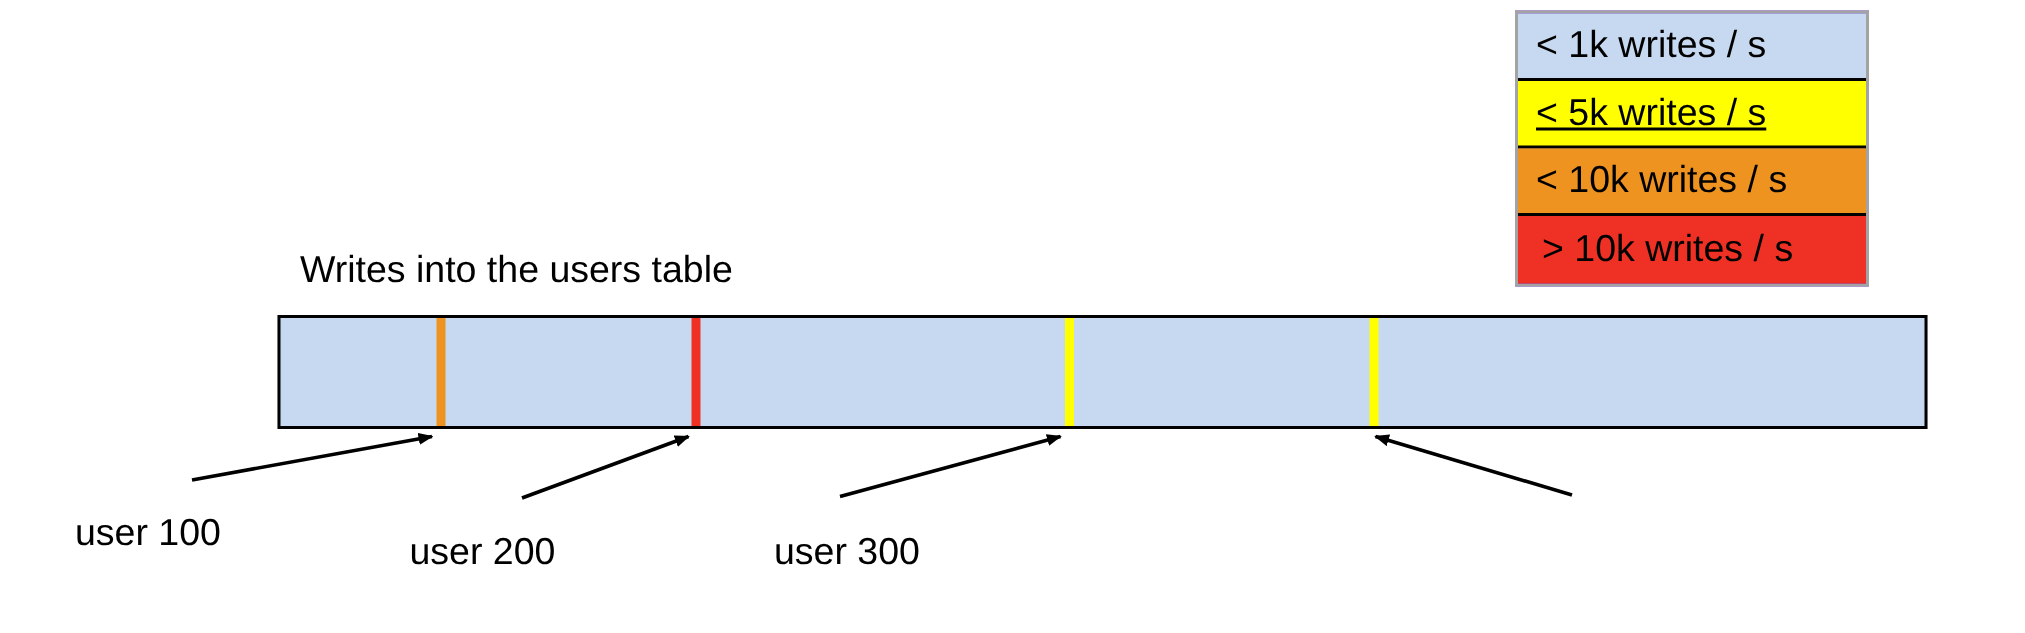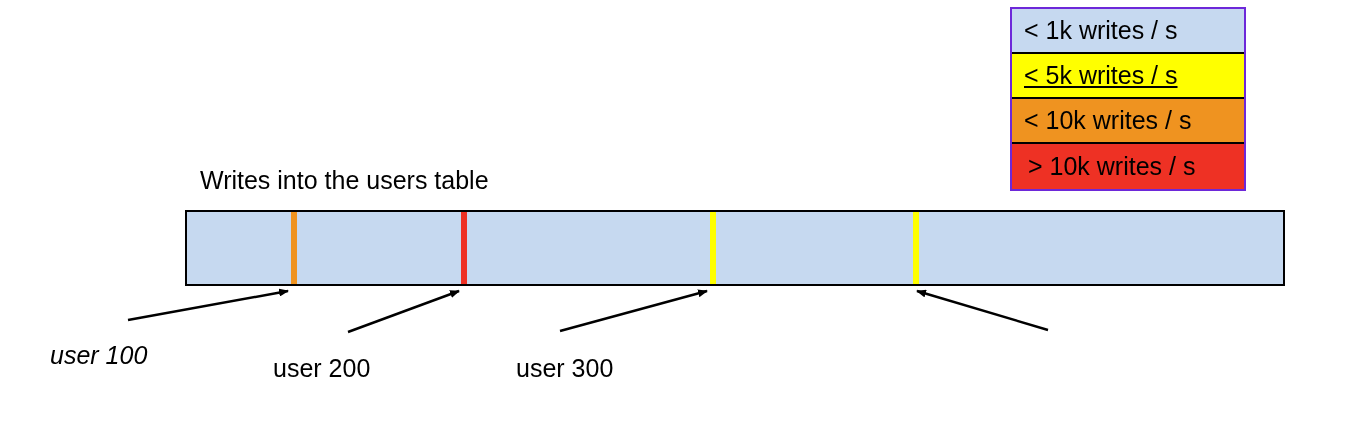--- a/index.html
+++ b/index.html
@@ -18,21 +18,21 @@
     background: #ffffff;
     overflow: hidden;
   }
 
   
   #legend {
     position: absolute;
     left: 1010px;
     top: 7px;
     width: 236px;
-    border: 2px solid #6d28d9;
+    border: 2px solid #a3a3a3;
     box-sizing: border-box;
     background: #6d28d9;
   }
   .legend-row {
     height: 45px;
     box-sizing: border-box;
     border-bottom: 2px solid #000000;
     display: flex;
     align-items: center;
     padding-left: 12px;
@@ -128,17 +128,17 @@
       <marker id="ah" markerWidth="10" markerHeight="8" refX="9" refY="4" orient="auto" markerUnits="userSpaceOnUse">
         <path d="M0,0 L10,4 L0,8 Z" fill="#000000"></path>
       </marker>
     </defs>
     <line stroke="#000000" stroke-width="2.4" marker-end="url(#ah)" x1="128" y1="320" x2="288" y2="291"></line>
     <line stroke="#000000" stroke-width="2.4" marker-end="url(#ah)" x1="348" y1="332" x2="459" y2="291"></line>
     <line stroke="#000000" stroke-width="2.4" marker-end="url(#ah)" x1="560" y1="331" x2="707" y2="291"></line>
     <line stroke="#000000" stroke-width="2.4" marker-end="url(#ah)" x1="1048" y1="330" x2="917" y2="291"></line>
   </svg>
 
-  <div class="annot-label" style="left: 50px; top: 341px; font-style: italic;">user 100</div>
+  <div class="annot-label" style="left: 50px; top: 341px;">user 100</div>
   <div class="annot-label" style="left: 273px; top: 354px;">user 200</div>
   <div class="annot-label" style="left: 516px; top: 354px;">user 300</div>
 
 </div>
 
 </body></html>

